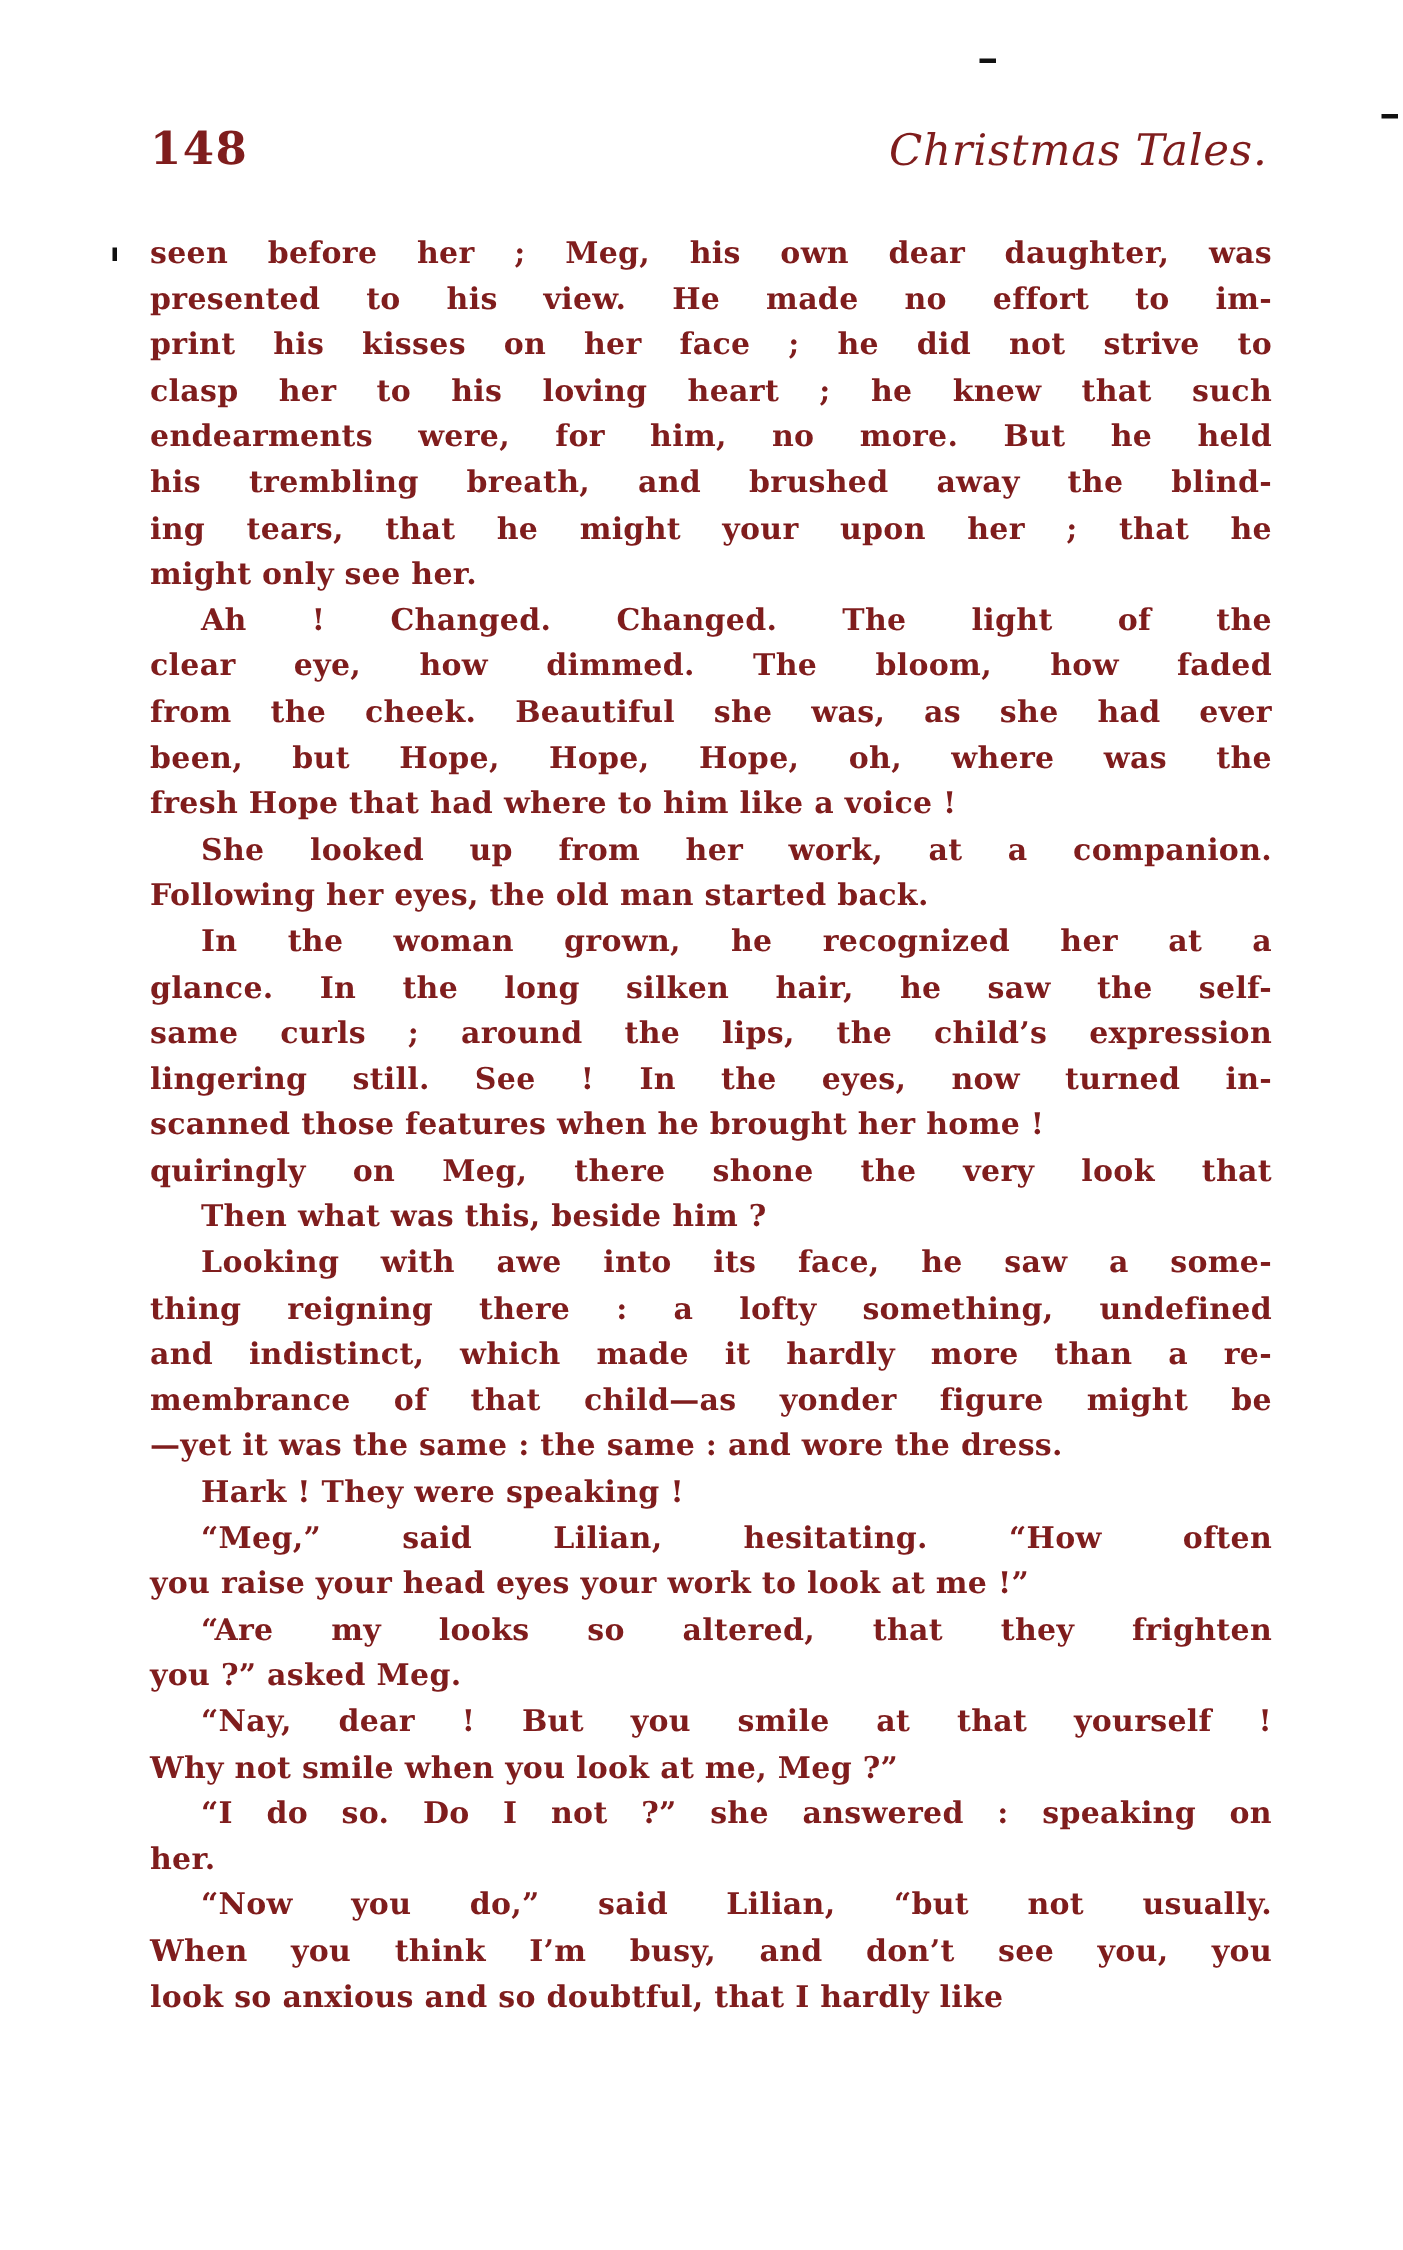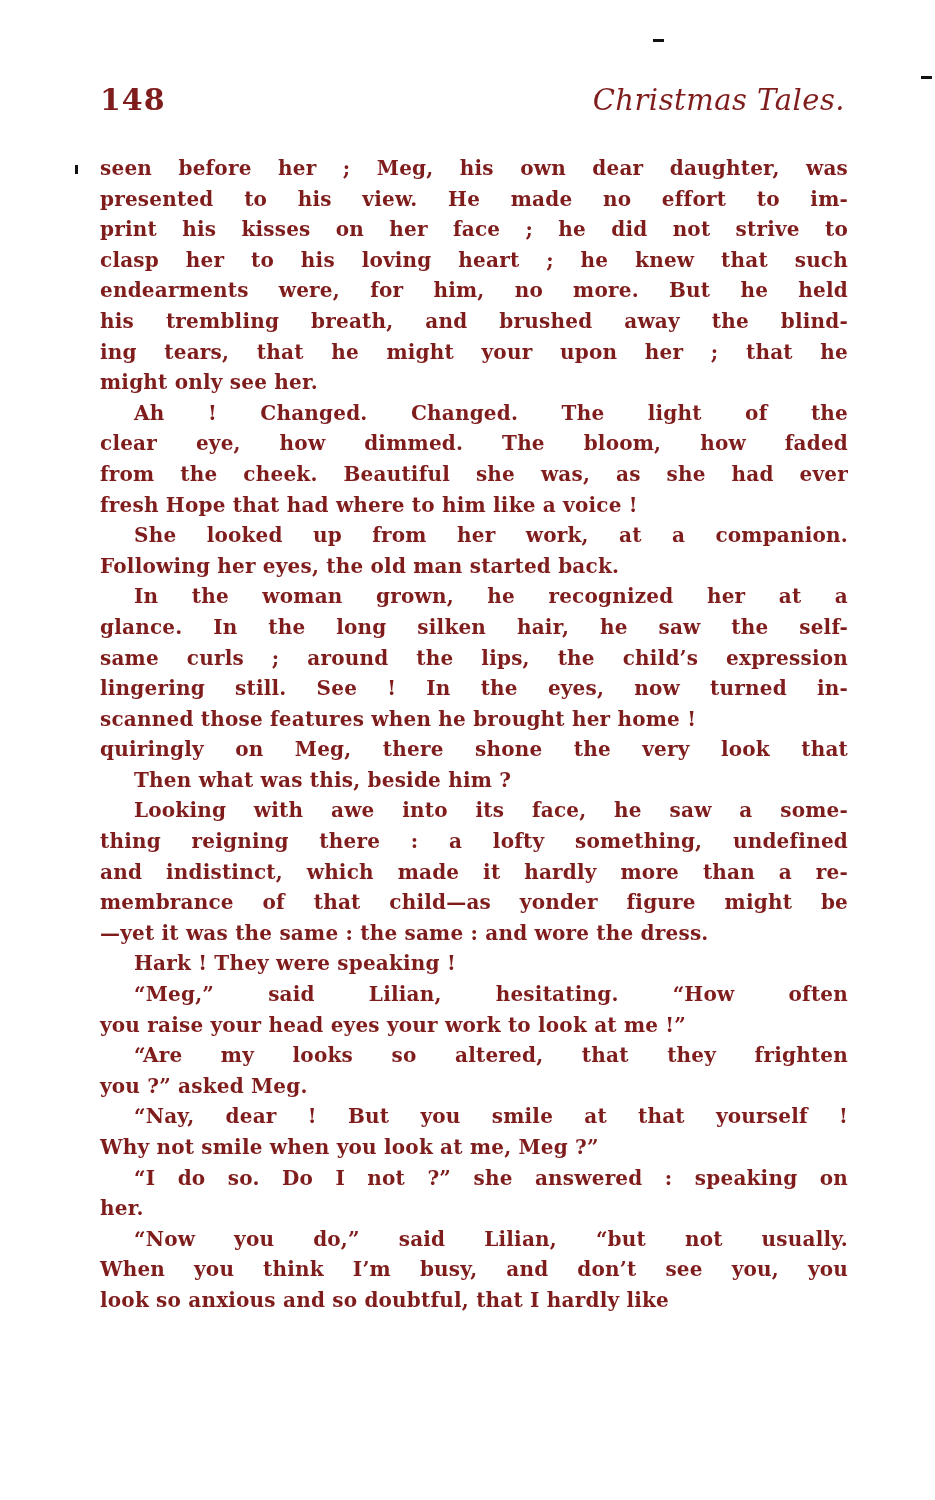--- a/index.html
+++ b/index.html
@@ -104,20 +104,21 @@
         <div class="line">clasp her to his loving heart ; he knew that such</div>
         <div class="line">endearments were, for him, no more.  But he held</div>
         <div class="line">his trembling breath, and brushed away the blind-</div>
         <div class="line">ing tears, that he might your upon her ; that he</div>
         <div class="line last">might only see her.</div>
       </div>
       <div class="paragraph">
         <div class="line first-indented">Ah !  Changed.  Changed.  The light of the</div>
         <div class="line">clear eye, how dimmed.  The bloom, how faded</div>
         <div class="line">from the cheek.  Beautiful she was, as she had ever</div>
+        <div class="line">been, but Hope, Hope, Hope, oh, where was the</div>
         <div class="line last">fresh Hope that had where to him like a voice !</div>
       </div>
       <div class="paragraph">
         <div class="line first-indented">She looked up from her work, at a companion.</div>
         <div class="line last">Following her eyes, the old man started back.</div>
       </div>
       <div class="paragraph">
         <div class="line first-indented">In the woman grown, he recognized her at a</div>
         <div class="line">glance.  In the long silken hair, he saw the self-</div>
         <div class="line">same curls ; around the lips, the child’s expression</div>

